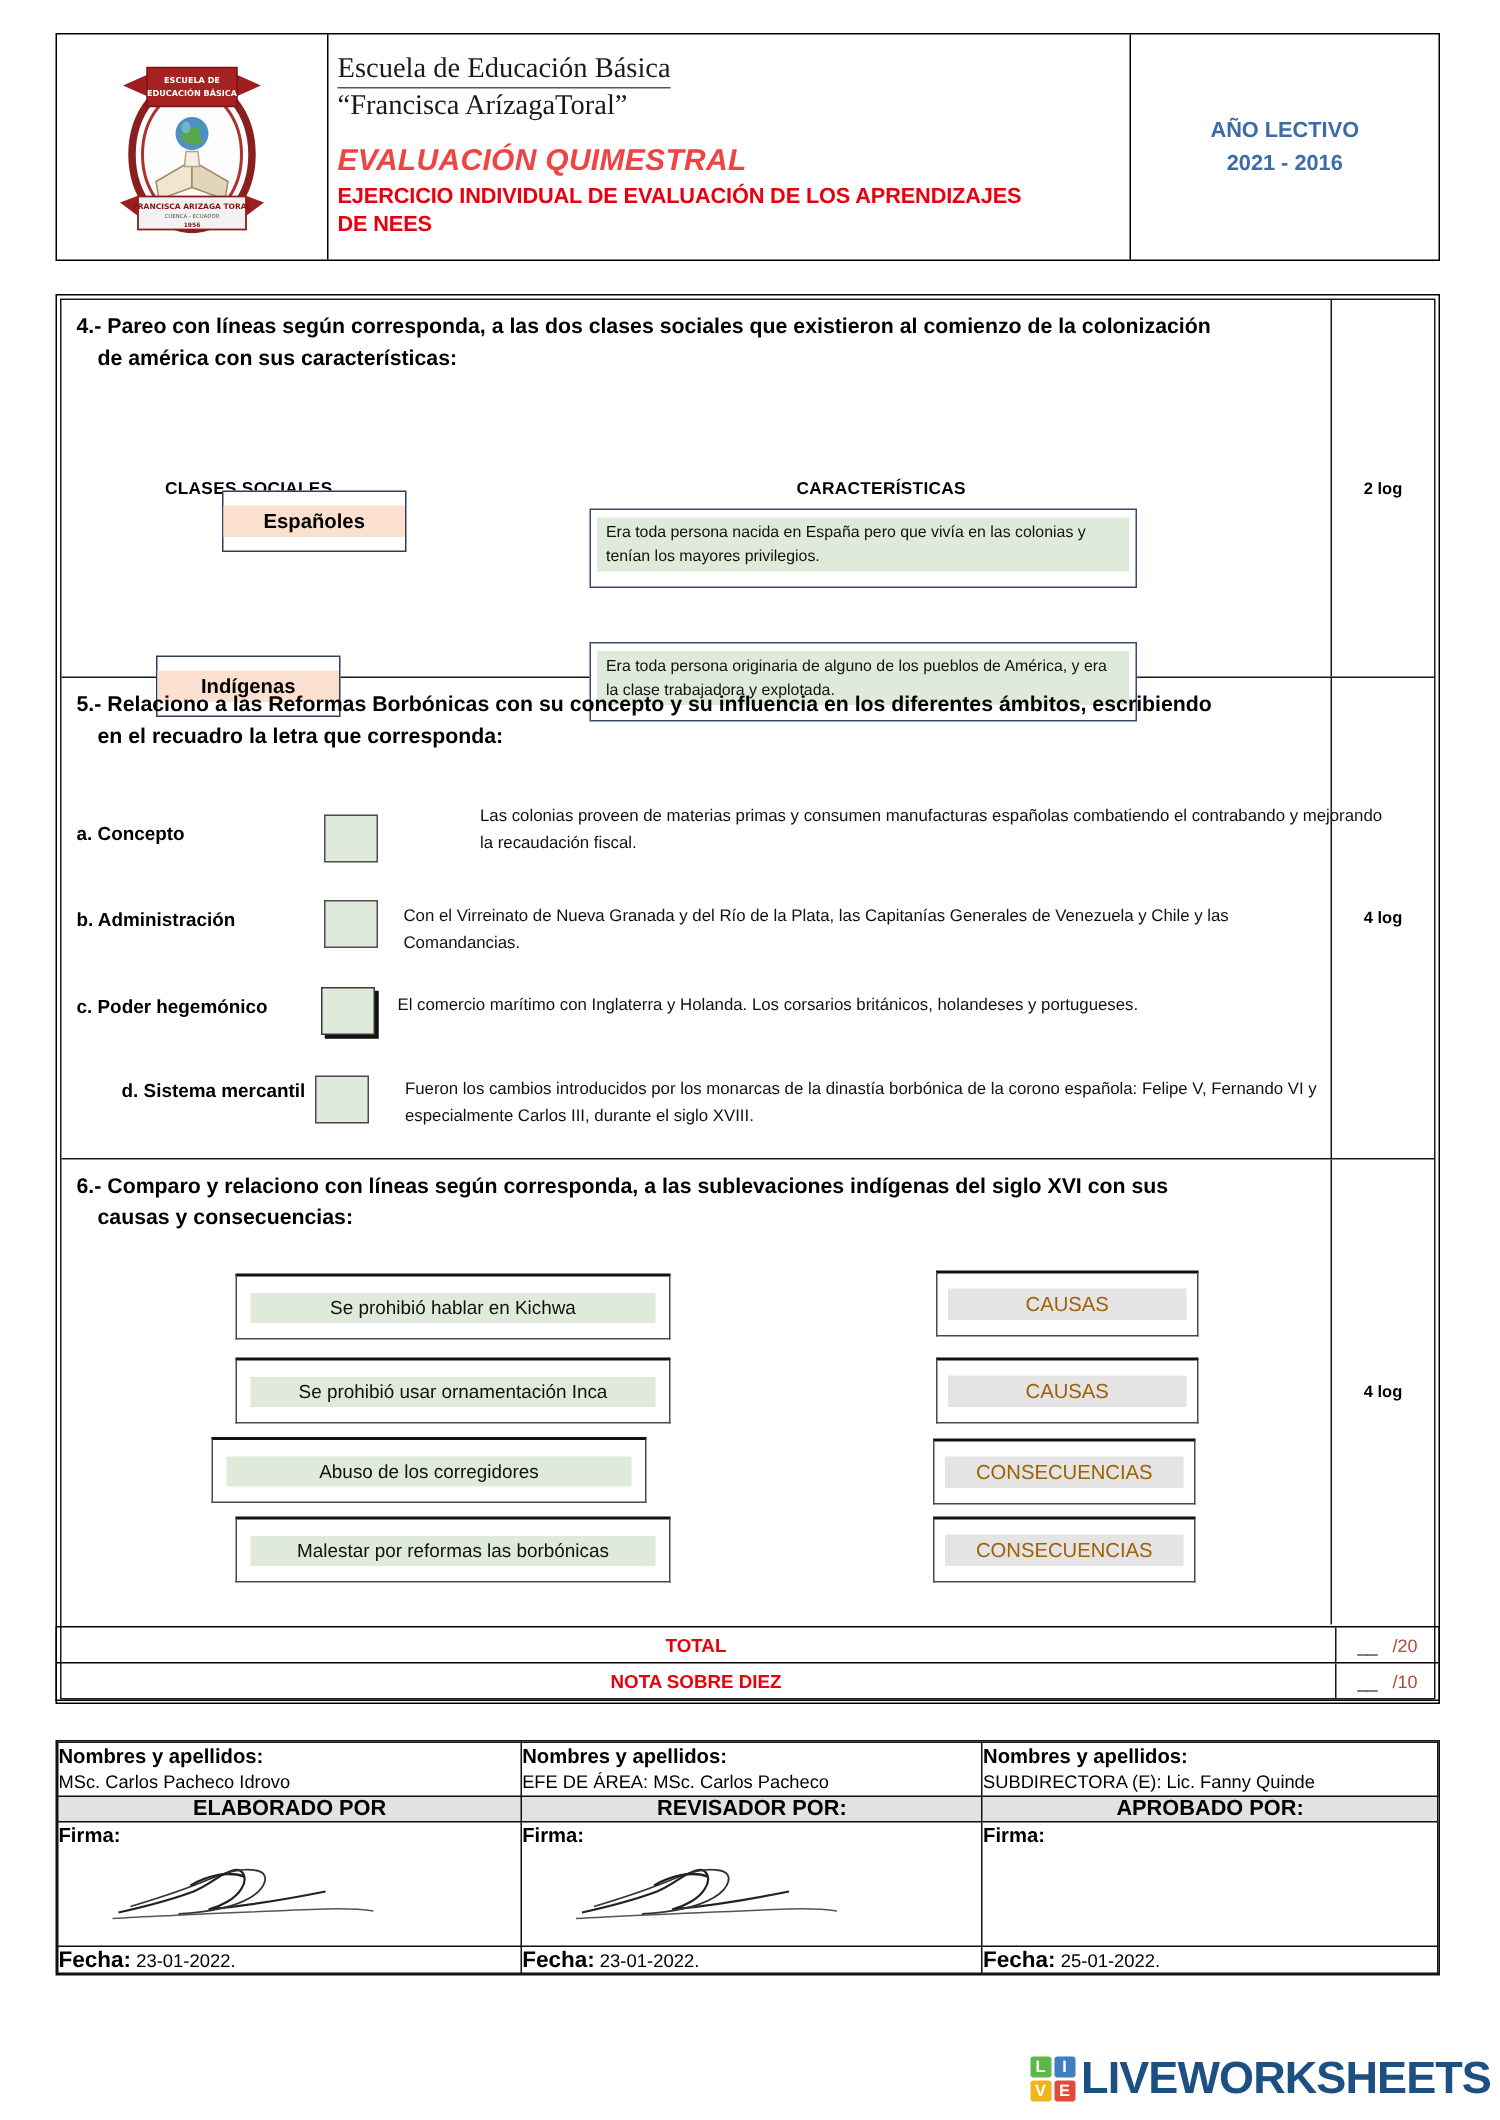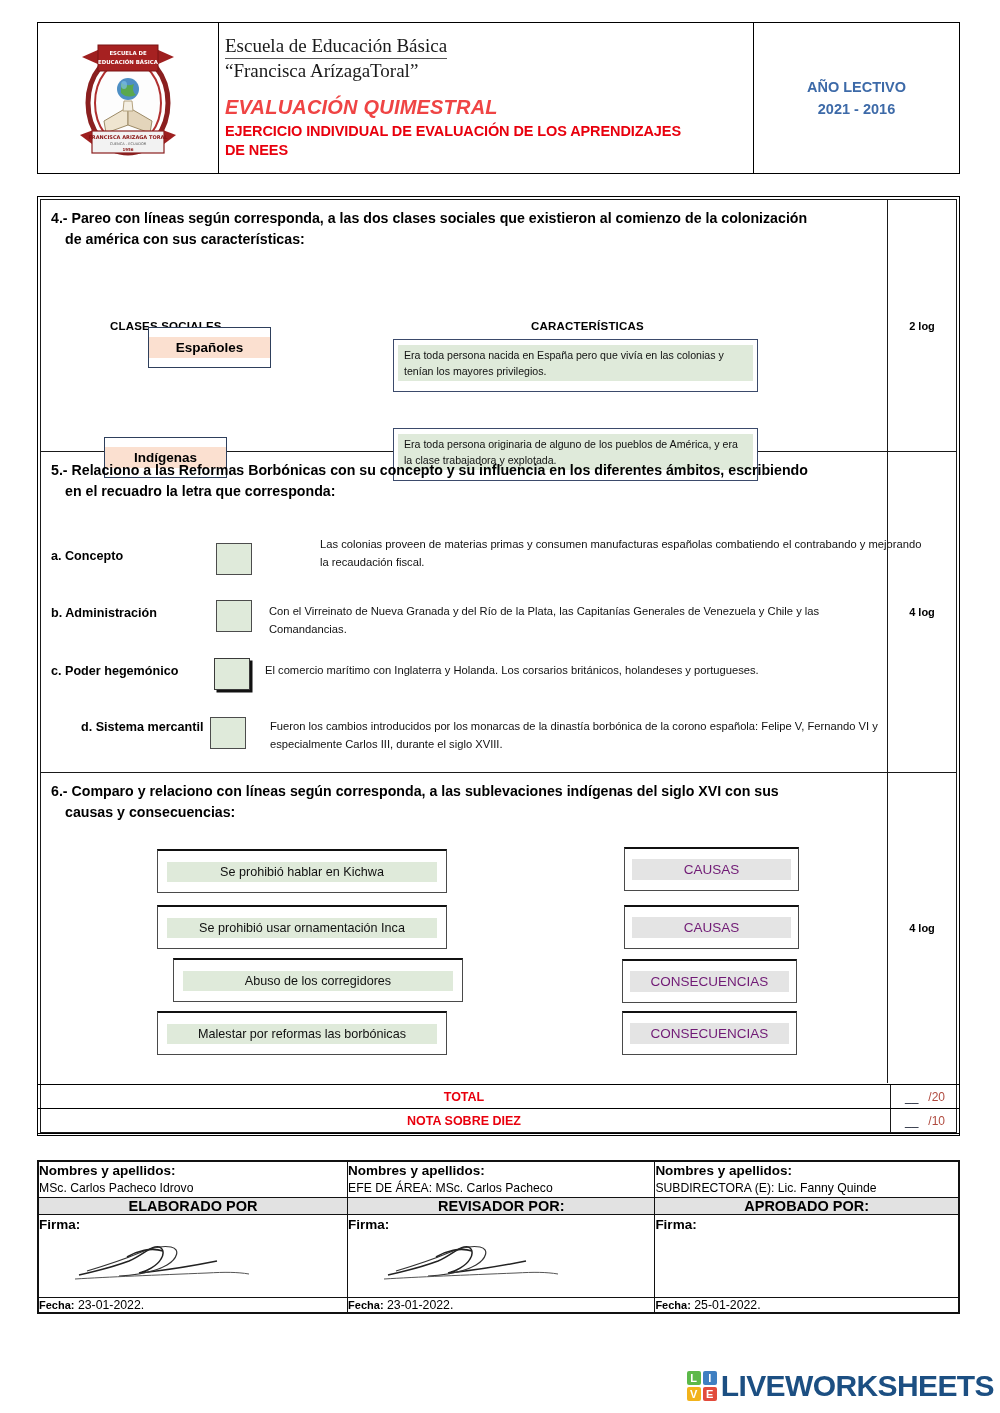--- a/index.html
+++ b/index.html
@@ -125,21 +125,21 @@
     display:block; width:94%; text-align:center; background:#dfeada;
     font-size:12.6px; padding:3px 0; color:#111;
   }
   .q6-right {
     position:absolute; width:175px; height:44px;
     border:1.3px solid #4a4a4a; border-top-width:2.2px; border-top-color:#111;
     background:#fff; display:flex; align-items:center; justify-content:center;
   }
   .q6-right span {
     display:block; width:92%; text-align:center; background:#e4e4e4;
-    font-size:13.5px; padding:3px 0; color:#701a75;
+    font-size:13.5px; padding:3px 0; color:#a16207;
   }
 
   
   .totals { position:absolute; left:37px; top:1084px; width:923px; }
   .trow {
     position:relative; height:25px;
     border:1.5px solid #000; border-top:none;
     display:flex;
   }
   .trow:first-child { border-top:1.5px solid #000; }
@@ -165,21 +165,21 @@
   .sig-head {
     background:#e2e2e2; text-align:center; font-weight:bold; font-size:14.5px;
     padding:4px 0 5px 0;
   }
   .sig-name { padding:4px 6px 5px 6px; }
   .sig-name b { font-size:13.5px; display:block; line-height:1.35; }
   .sig-name span { font-size:12.2px; display:block; line-height:1.4; }
   .sig-firma { height:83px; padding:4px 6px; position:relative; }
   .sig-firma b { font-size:13.5px; }
   .sig-fecha { padding:4px 6px 6px 6px; font-size:12.3px; }
-  .sig-fecha b { font-size:11px; }
+  .sig-fecha b { font-size:15px; }
   .signature { position:absolute; left:28px; top:26px; }
 
   
   .lw {
     position:absolute; right:6px; bottom:10px;
     display:flex; align-items:center; gap:4px;
   }
   .lw-grid {
     width:30px; height:30px; display:grid;
     grid-template-columns:1fr 1fr; grid-template-rows:1fr 1fr; gap:2px;
@@ -316,21 +316,21 @@
           <span class="ind">causas y consecuencias:</span>
         </div>
 
         <div>
           <div class="q6-left" style="left:116px; top:76px;">
             <span>Se prohibió hablar en Kichwa</span>
           </div>
           <div class="q6-left" style="left:116px; top:132px;">
             <span>Se prohibió usar ornamentación Inca</span>
           </div>
-          <div class="q6-left" style="left:132px; top:185px;">
+          <div class="q6-left" style="left:100px; top:185px;">
             <span>Abuso de los corregidores</span>
           </div>
           <div class="q6-left" style="left:116px; top:238px;">
             <span>Malestar por reformas las borbónicas</span>
           </div>
 
           <div class="q6-right" style="left:583px; top:74px;">
             <span>CAUSAS</span>
           </div>
           <div class="q6-right" style="left:583px; top:132px;">

